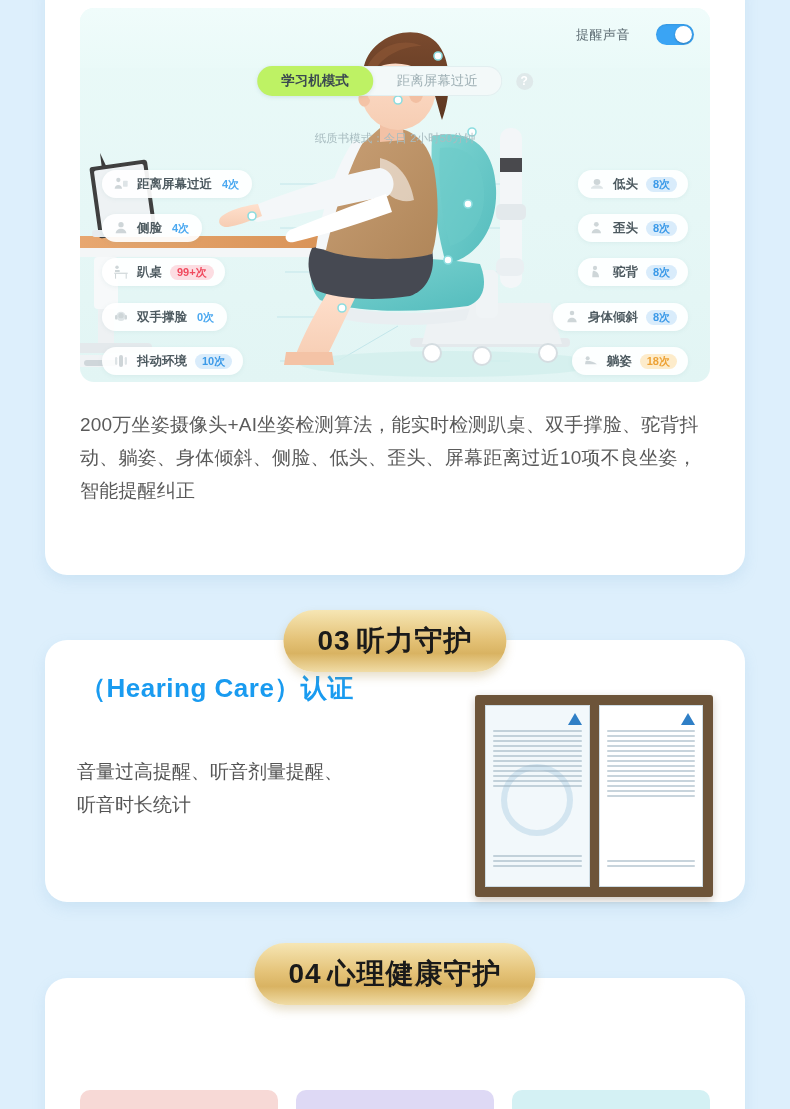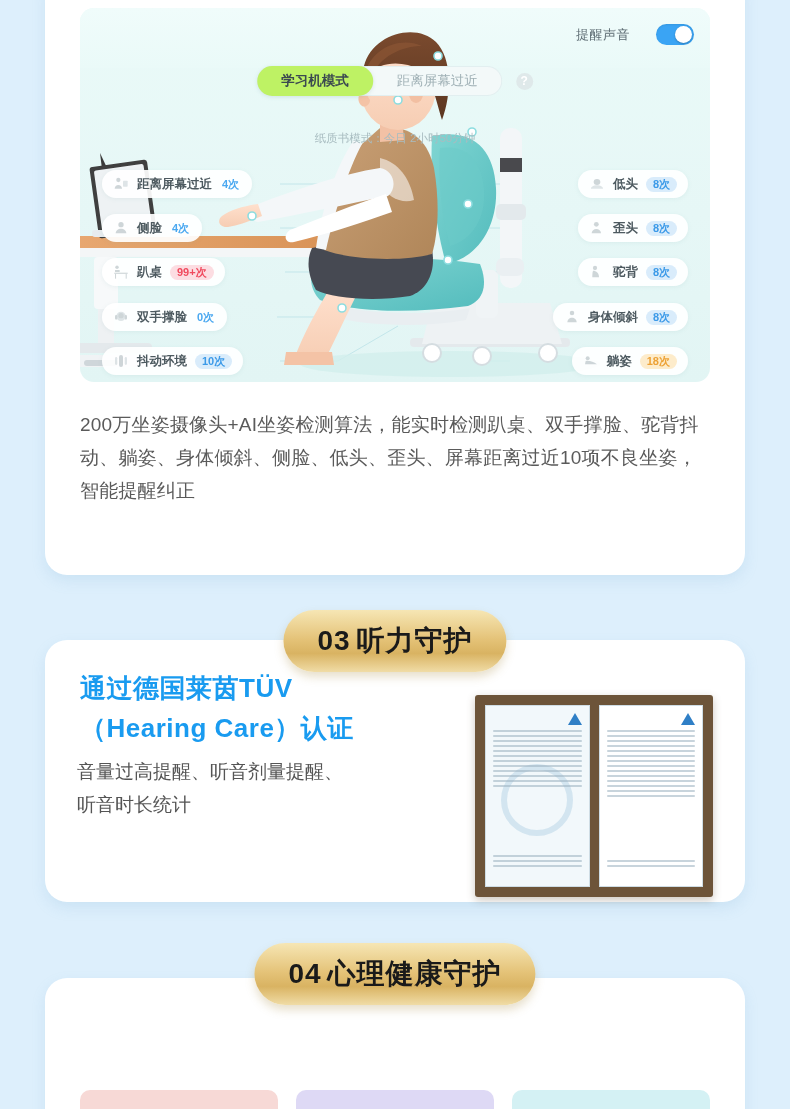--- a/index.html
+++ b/index.html
@@ -429,21 +429,20 @@
 
     <div class="para">200万坐姿摄像头+AI坐姿检测算法，能实时检测趴桌、双手撑脸、驼背抖动、躺姿、身体倾斜、侧脸、低头、歪头、屏幕距离过近10项不良坐姿，智能提醒纠正</div>
   </div>
 
   <div class="chip" style="top:610px">
     <span class="t"><span class="n">03</span><span>听力守护</span></span>
   </div>
 
   <div class="card" id="card-hearing">
     <div class="h-title">
-      <div>通过德国莱茵TÜV</div>
       <div>（Hearing Care）认证</div>
     </div>
     <div class="h-sub">
       <div>音量过高提醒、听音剂量提醒、</div>
       <div>听音时长统计</div>
     </div>
 
     <div class="cert">
       <div class="doc">
         <div class="tri"></div>

